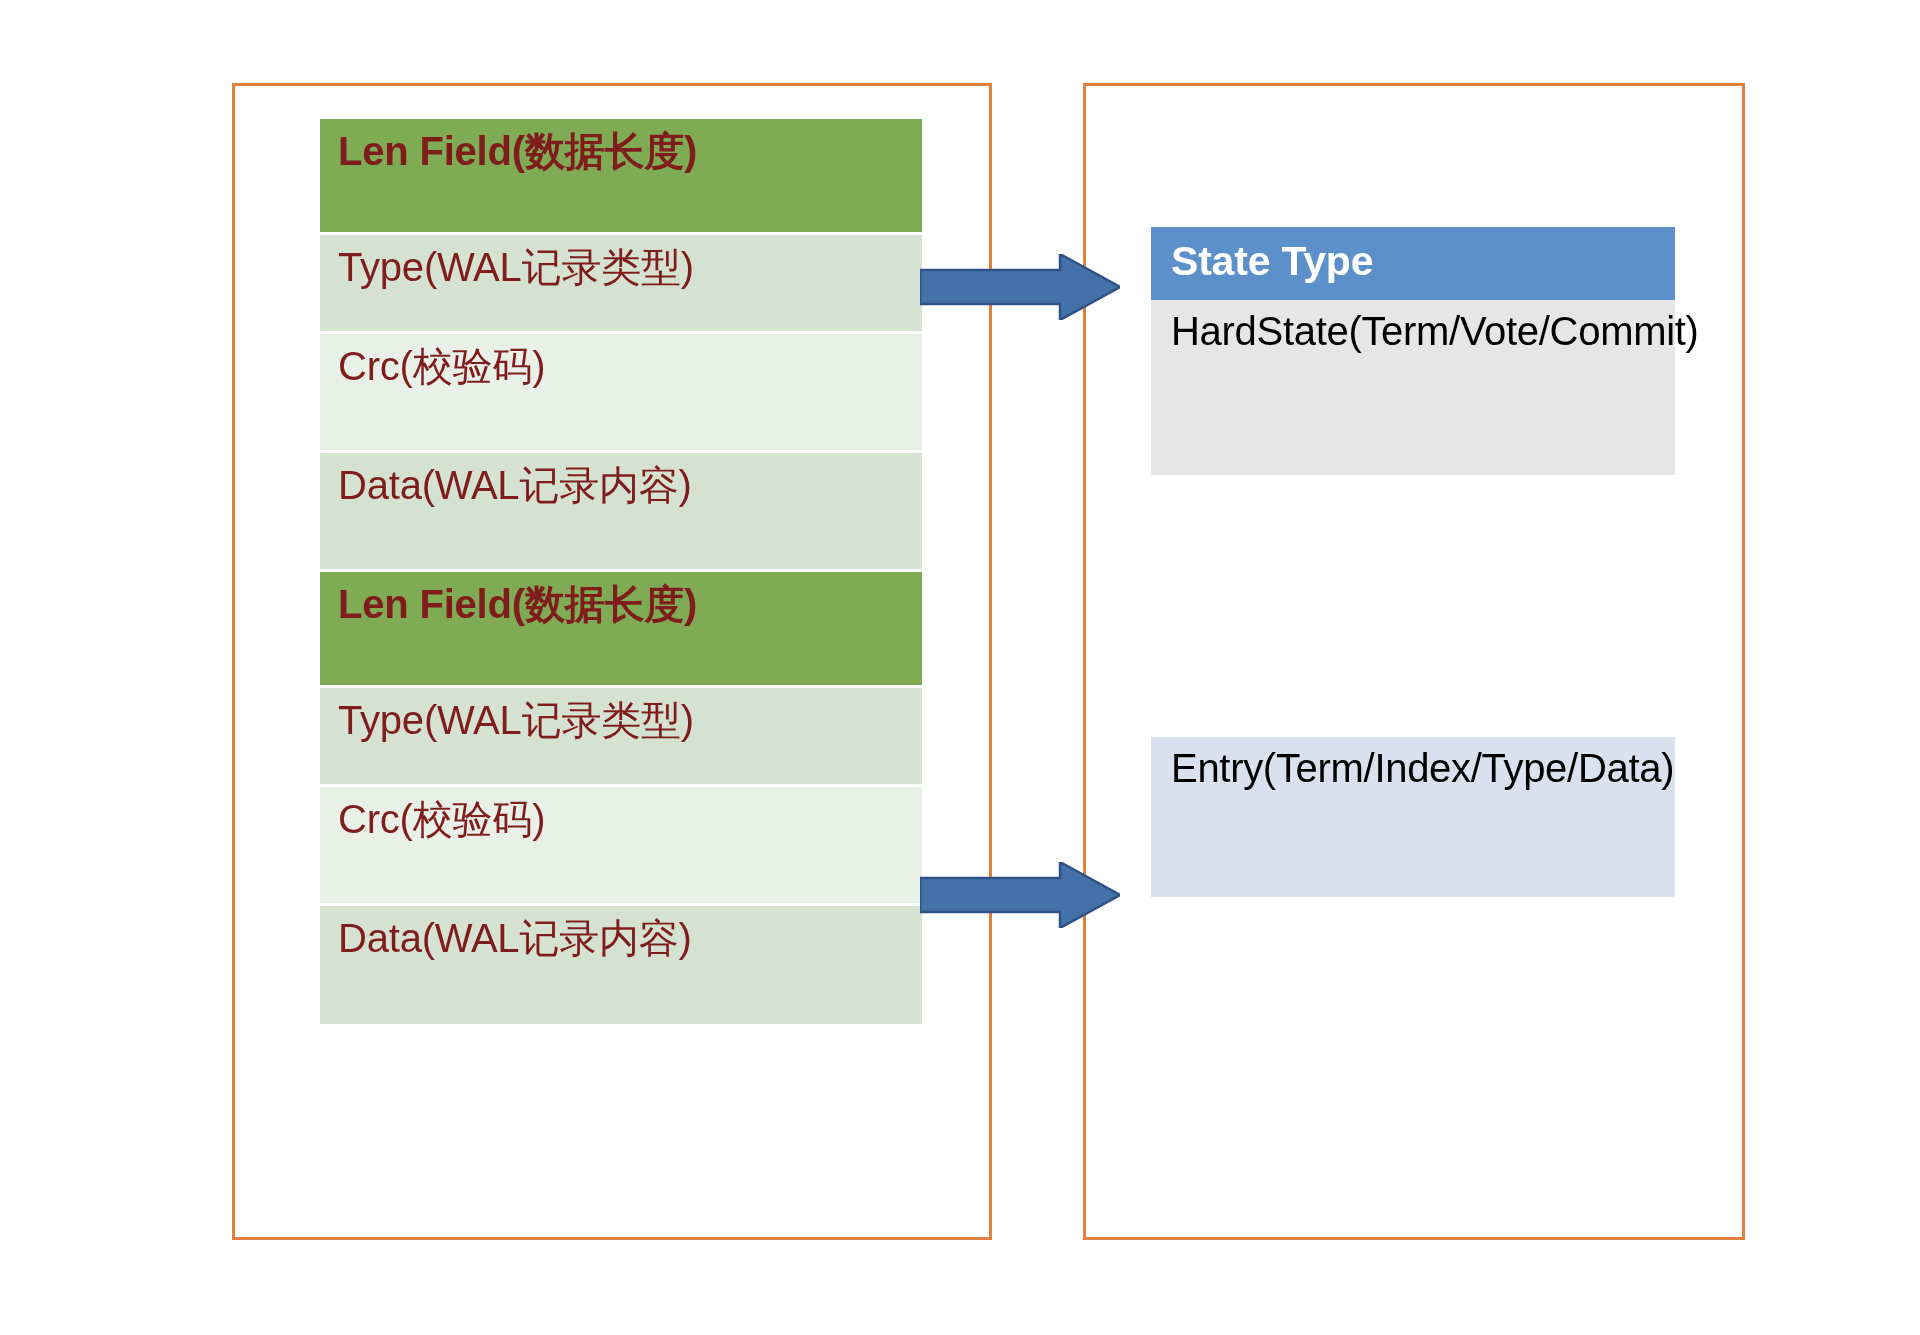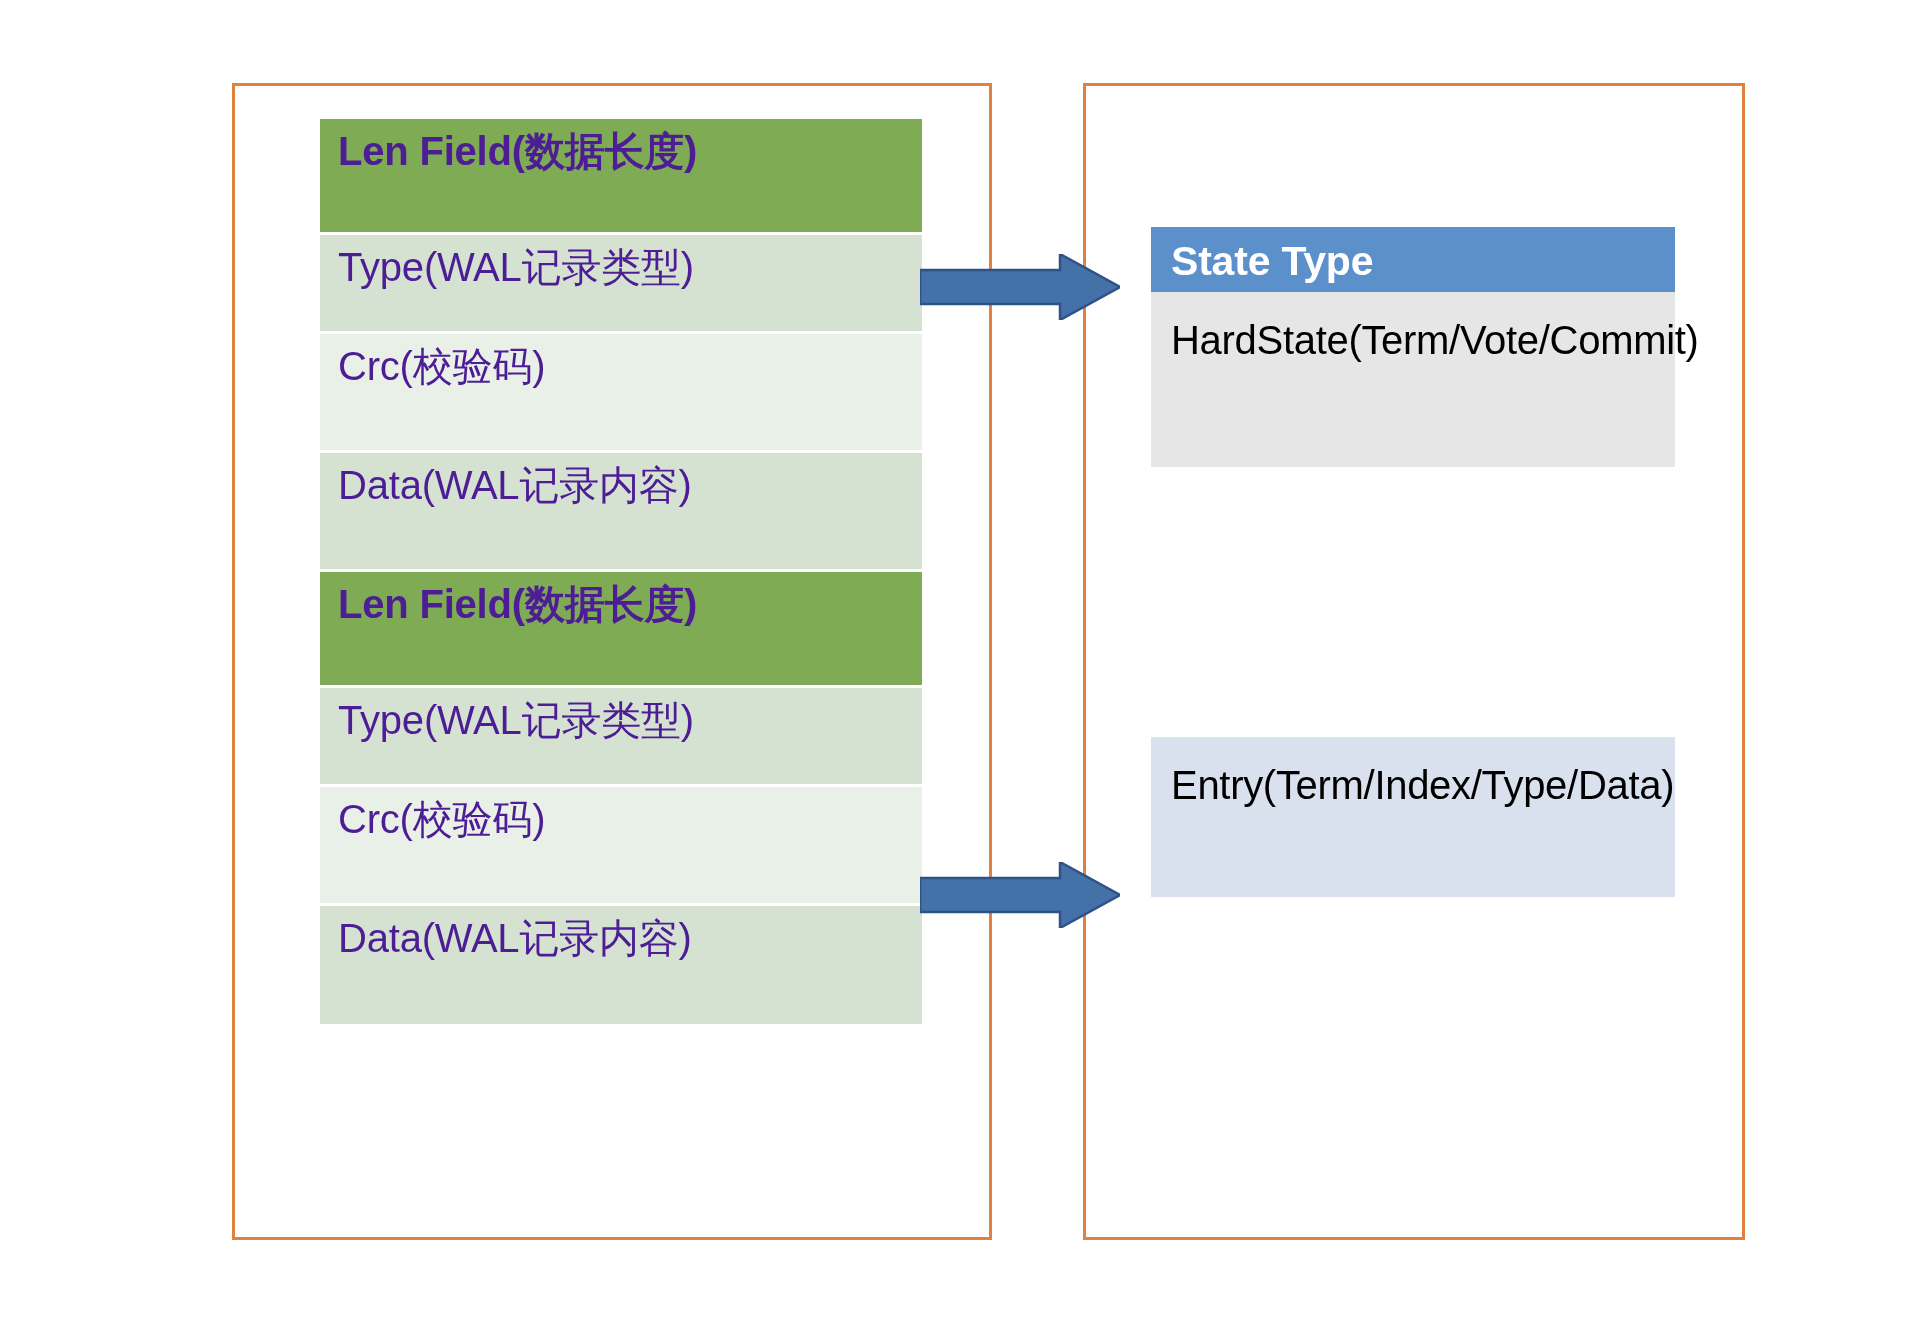--- a/index.html
+++ b/index.html
@@ -29,21 +29,21 @@
   #wal-table {
     position: absolute;
     left: 320px;
     top: 119px;
     width: 602px;
   }
   .wal-row {
     box-sizing: border-box;
     padding: 10px 16px 0 18px;
     margin-bottom: 3px;
-    color: #4c1d95;
+    color: #7f1d1d;
     font-size: 40px;
     line-height: 1.12;
     letter-spacing: -0.2px;
   }
   .wal-row.len {
     background: #7fab55;
     font-weight: bold;
     height: 113px;
   }
   .wal-row.type {
@@ -78,29 +78,29 @@
     width: 524px;
   }
   .card-header {
     box-sizing: border-box;
     background: #5b90cb;
     color: #ffffff;
     font-weight: bold;
     font-size: 41px;
     line-height: 1.0;
     padding: 14px 0 0 20px;
-    height: 65px;
+    height: 73px;
     letter-spacing: -0.2px;
   }
   .card-body {
     box-sizing: border-box;
     color: #000000;
     font-size: 40px;
     line-height: 1.18;
-    padding: 25px 6px 0 20px;
+    padding: 8px 6px 0 20px;
     letter-spacing: -0.3px;
   }
   #card-state { left: 1151px; top: 227px; }
   #card-state .card-body { background: #e6e6e6; height: 175px; }
   #card-entry { left: 1151px; top: 737px; }
   #card-entry .card-body { background: #d9e0ee; height: 160px; }
 </style>
 </head>
 <body>
 

